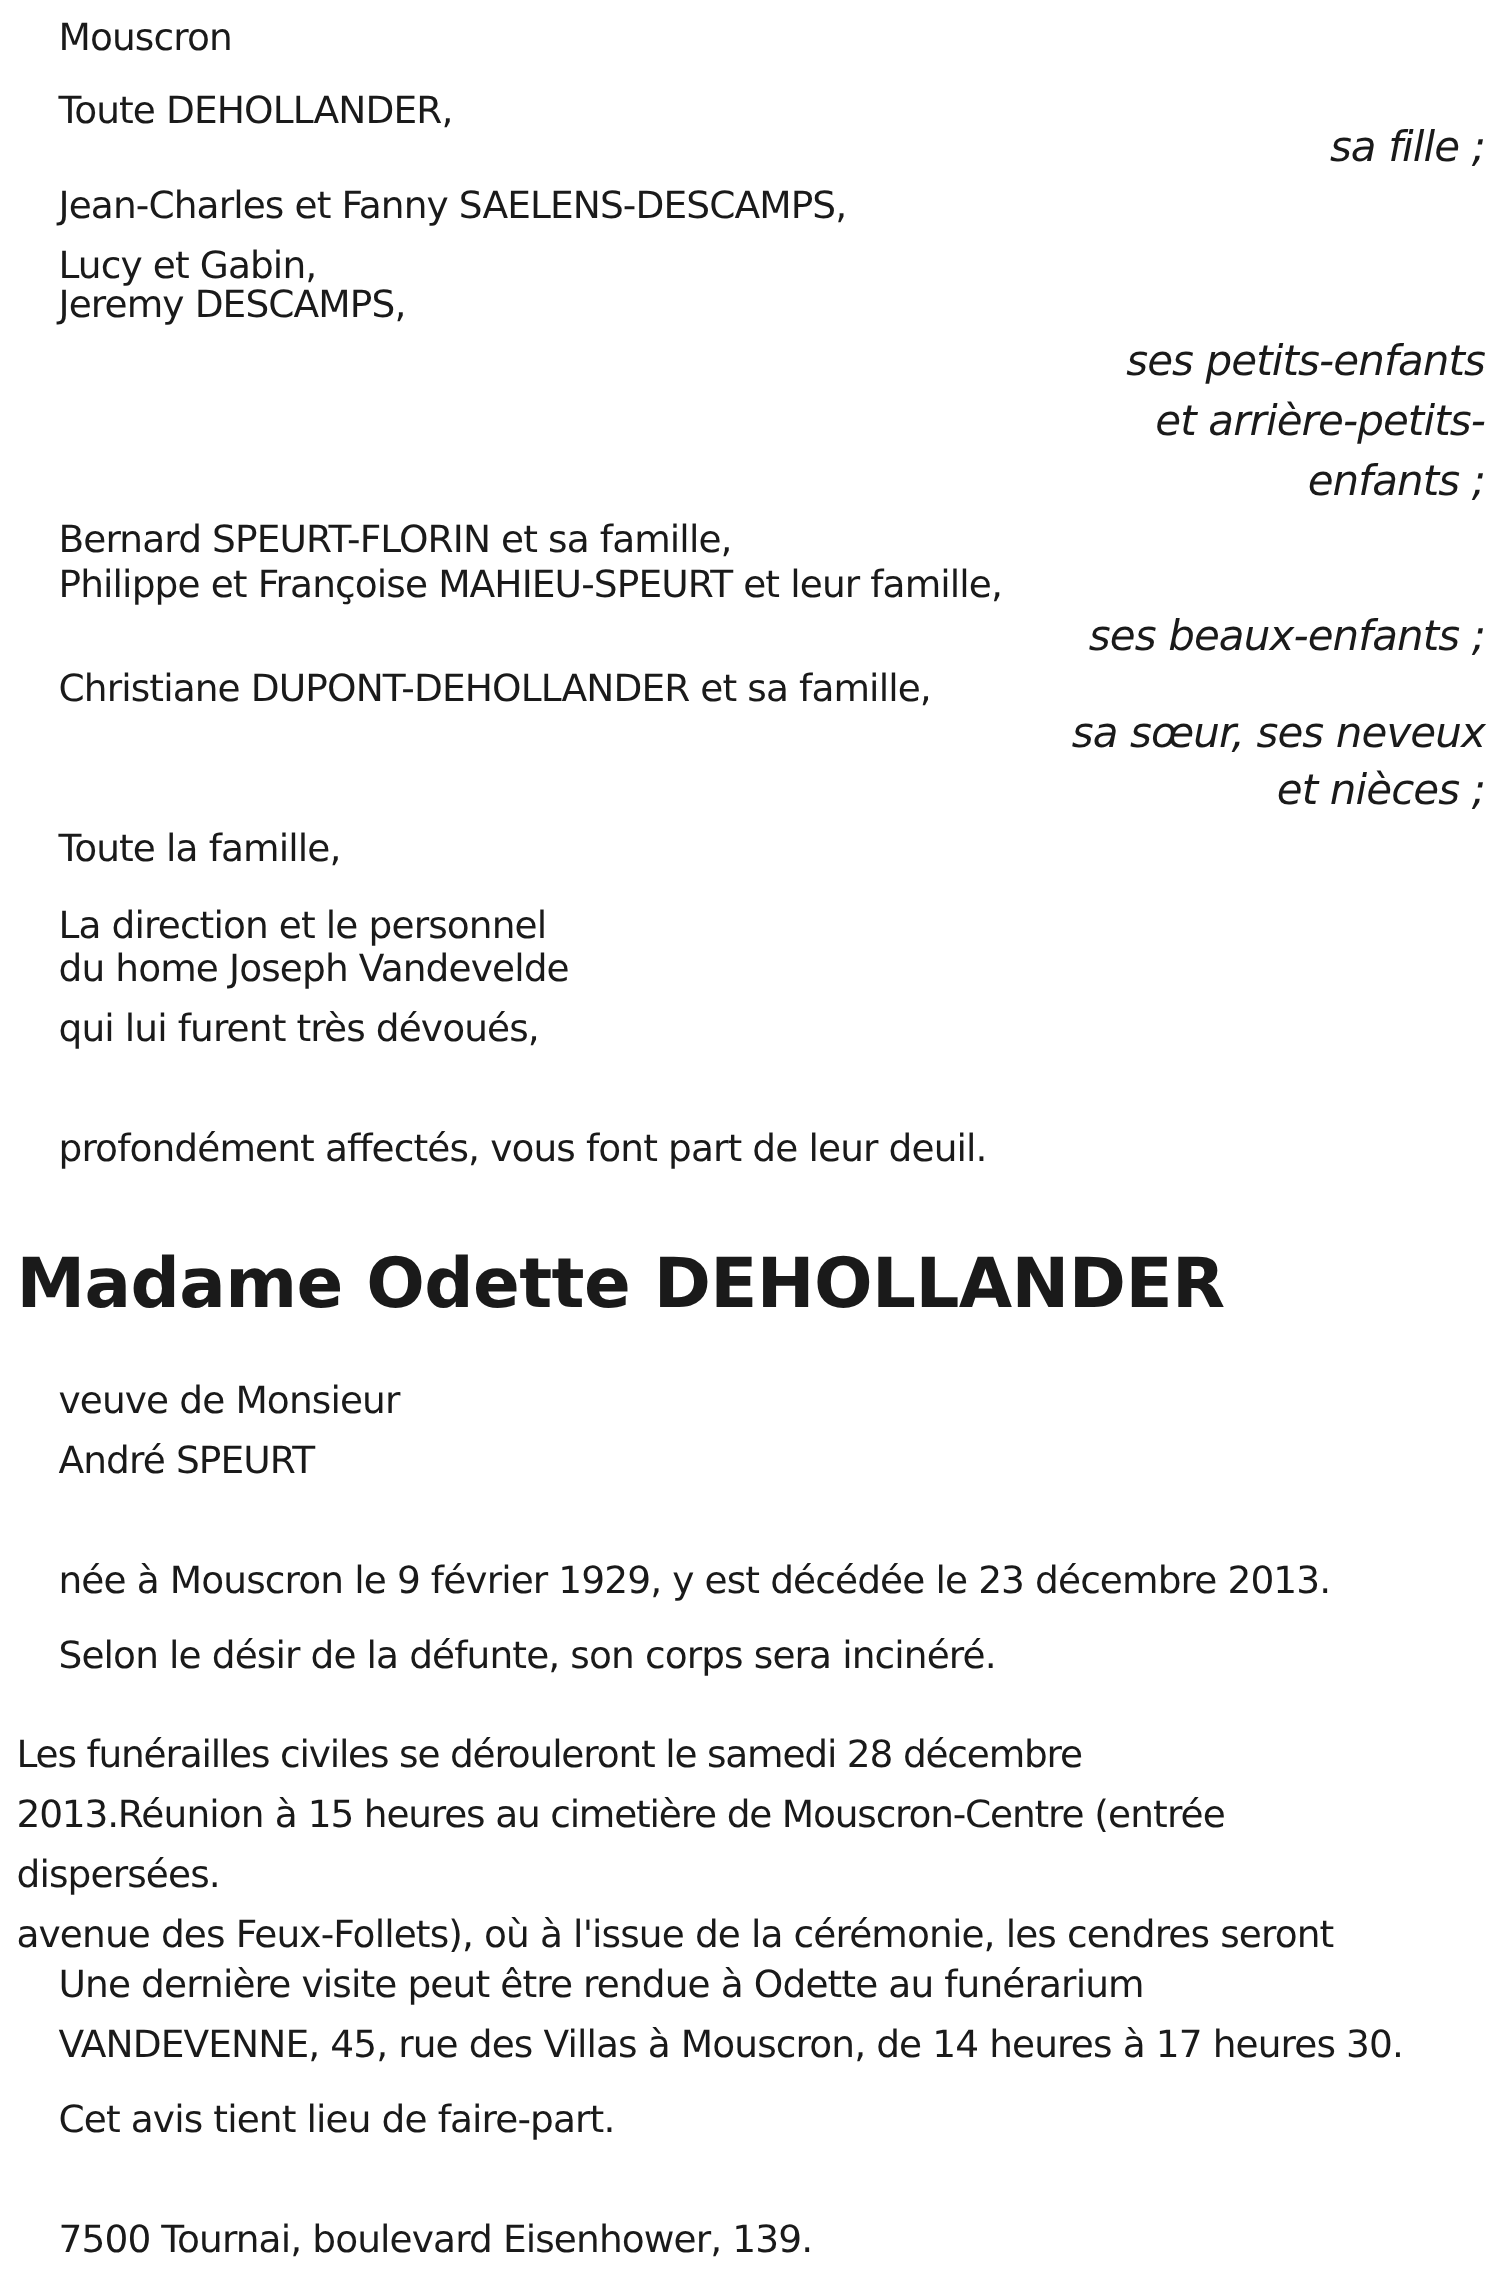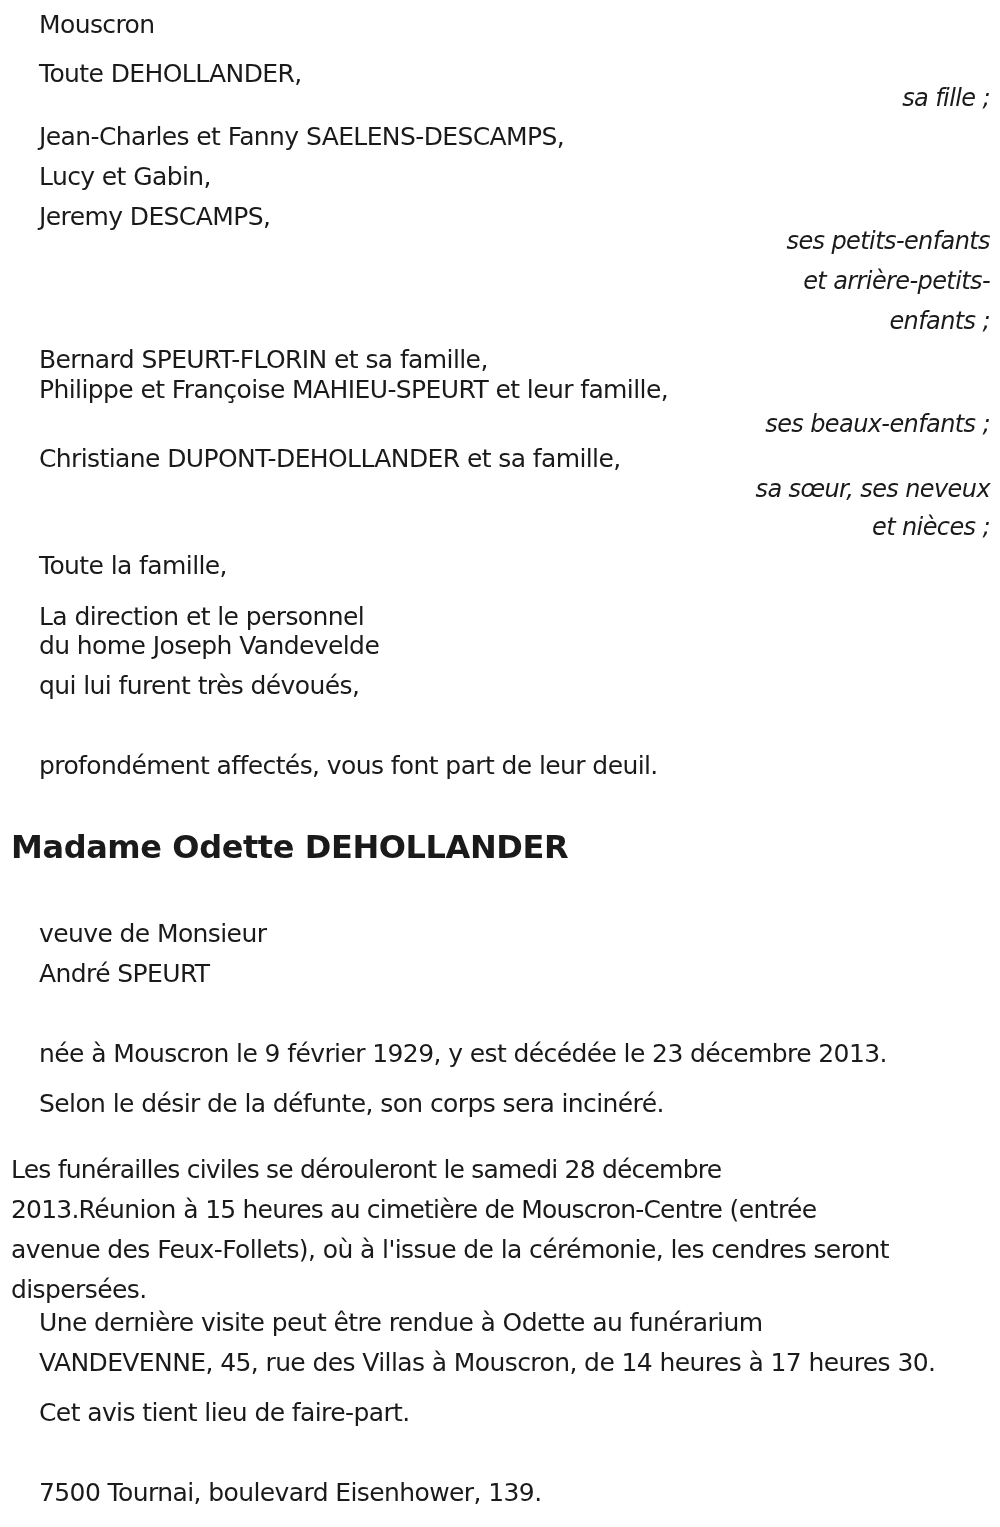--- a/index.html
+++ b/index.html
@@ -24,28 +24,28 @@
       line-height: 30px;
       margin-left: 28px;
     }
     .right {
       position: absolute;
       right: 10px;
       white-space: nowrap;
       font-style: italic;
       text-align: left;
       line-height: 30px;
-      font-size: 24px;
+      font-size: 28px;
     }
     .title {
       position: absolute;
       left: 11px;
       top: 828px;
       font-weight: bold;
-      font-size: 32px;
+      font-size: 46px;
       letter-spacing: -0.4px;
       white-space: nowrap;
     }
     .bold { font-weight: normal; letter-spacing: -0.8px; margin-top: 17px; }
     .para {
       position: absolute;
       left: 11px;
       width: 985px;
       line-height: 40px;
     }
@@ -55,21 +55,21 @@
 
 <div>
 
   <div class="line" style="top:10px">Mouscron</div>
 
   <div class="line" style="top:59px">Toute DEHOLLANDER,</div>
   <div class="right" style="top:83px">sa fille ;</div>
 
   <div class="line" style="top:122px">Jean-Charles et Fanny SAELENS-DESCAMPS,</div>
   <div class="line" style="top:162px">Lucy et Gabin,</div>
-  <div class="line" style="top:202px">Jeremy DESCAMPS,</div>
+  <div class="line" style="top:188px">Jeremy DESCAMPS,</div>
   <div class="right" style="top:226px">ses petits-enfants</div>
   <div class="right" style="top:266px">et arrière-petits-</div>
   <div class="right" style="top:306px">enfants ;</div>
 
   <div class="line" style="top:345px">Bernard SPEURT-FLORIN et sa famille,</div>
   <div class="line" style="top:375px">Philippe et Françoise MAHIEU-SPEURT et leur famille,</div>
   <div class="right" style="top:409px">ses beaux-enfants ;</div>
 
   <div class="line" style="top:444px">Christiane DUPONT-DEHOLLANDER et sa famille,</div>
   <div class="right" style="top:474px">sa sœur, ses neveux</div>
@@ -88,22 +88,22 @@
   <div class="line" style="top:959px">André SPEURT</div>
 
   <div class="line" style="top:1039px">née à Mouscron le 9 février 1929, y est décédée le 23 décembre 2013.</div>
   <div class="line" style="top:1089px">Selon le désir de la défunte, son corps sera incinéré.</div>
 
   <div class="para" style="top:1133px">
     <div class="bold">Les funérailles civiles se dérouleront le samedi 28 décembre</div>
     <div>
       <span class="bold">2013.</span><span>Réunion à </span><span class="bold">15 heures au cimetière de Mouscron-Centre</span><span> (entrée</span>
     </div>
+    <div>dispersées.</div>
     <div>avenue des Feux-Follets), où à l'issue de la cérémonie, les cendres seront</div>
-    <div>dispersées.</div>
   </div>
 
   <div class="line" style="top:1308px">Une dernière visite peut être rendue à Odette au funérarium</div>
   <div class="line" style="top:1348px">VANDEVENNE, 45, rue des Villas à Mouscron, de 14 heures à 17 heures 30.</div>
 
   <div class="line" style="top:1398px">Cet avis tient lieu de faire-part.</div>
 
   <div class="line" style="top:1478px">7500 Tournai, boulevard Eisenhower, 139.</div>
 </div>
 

